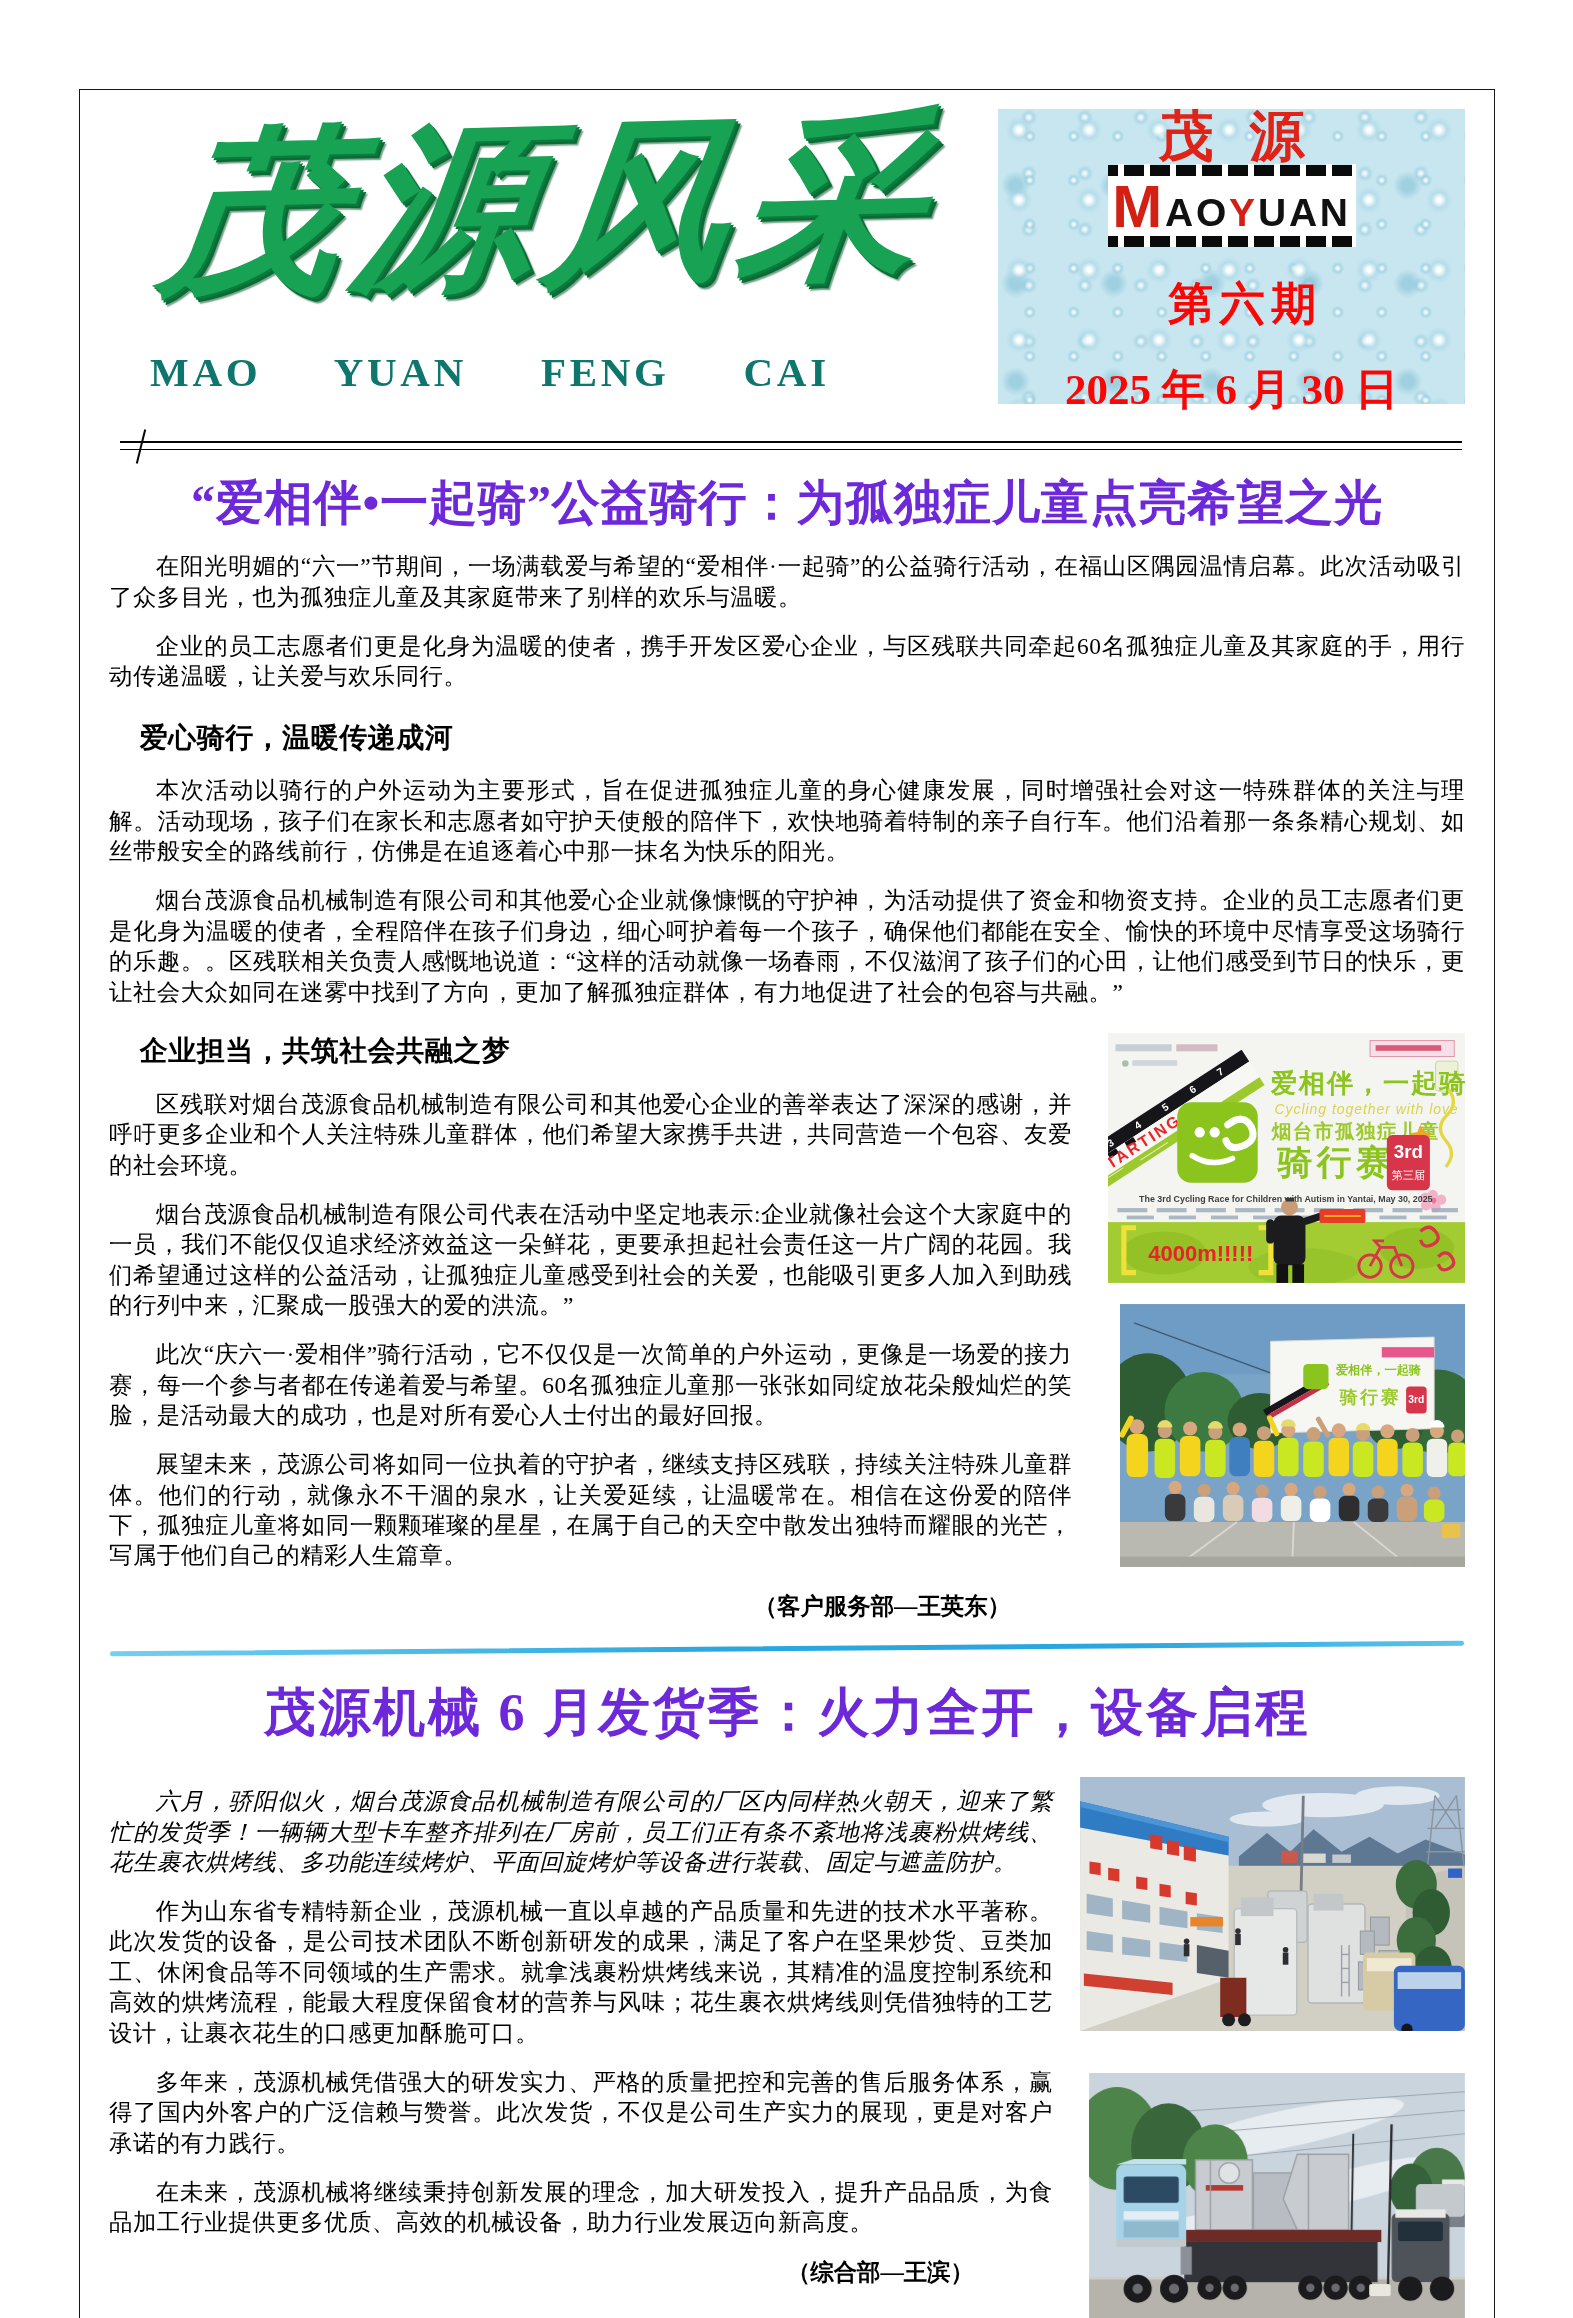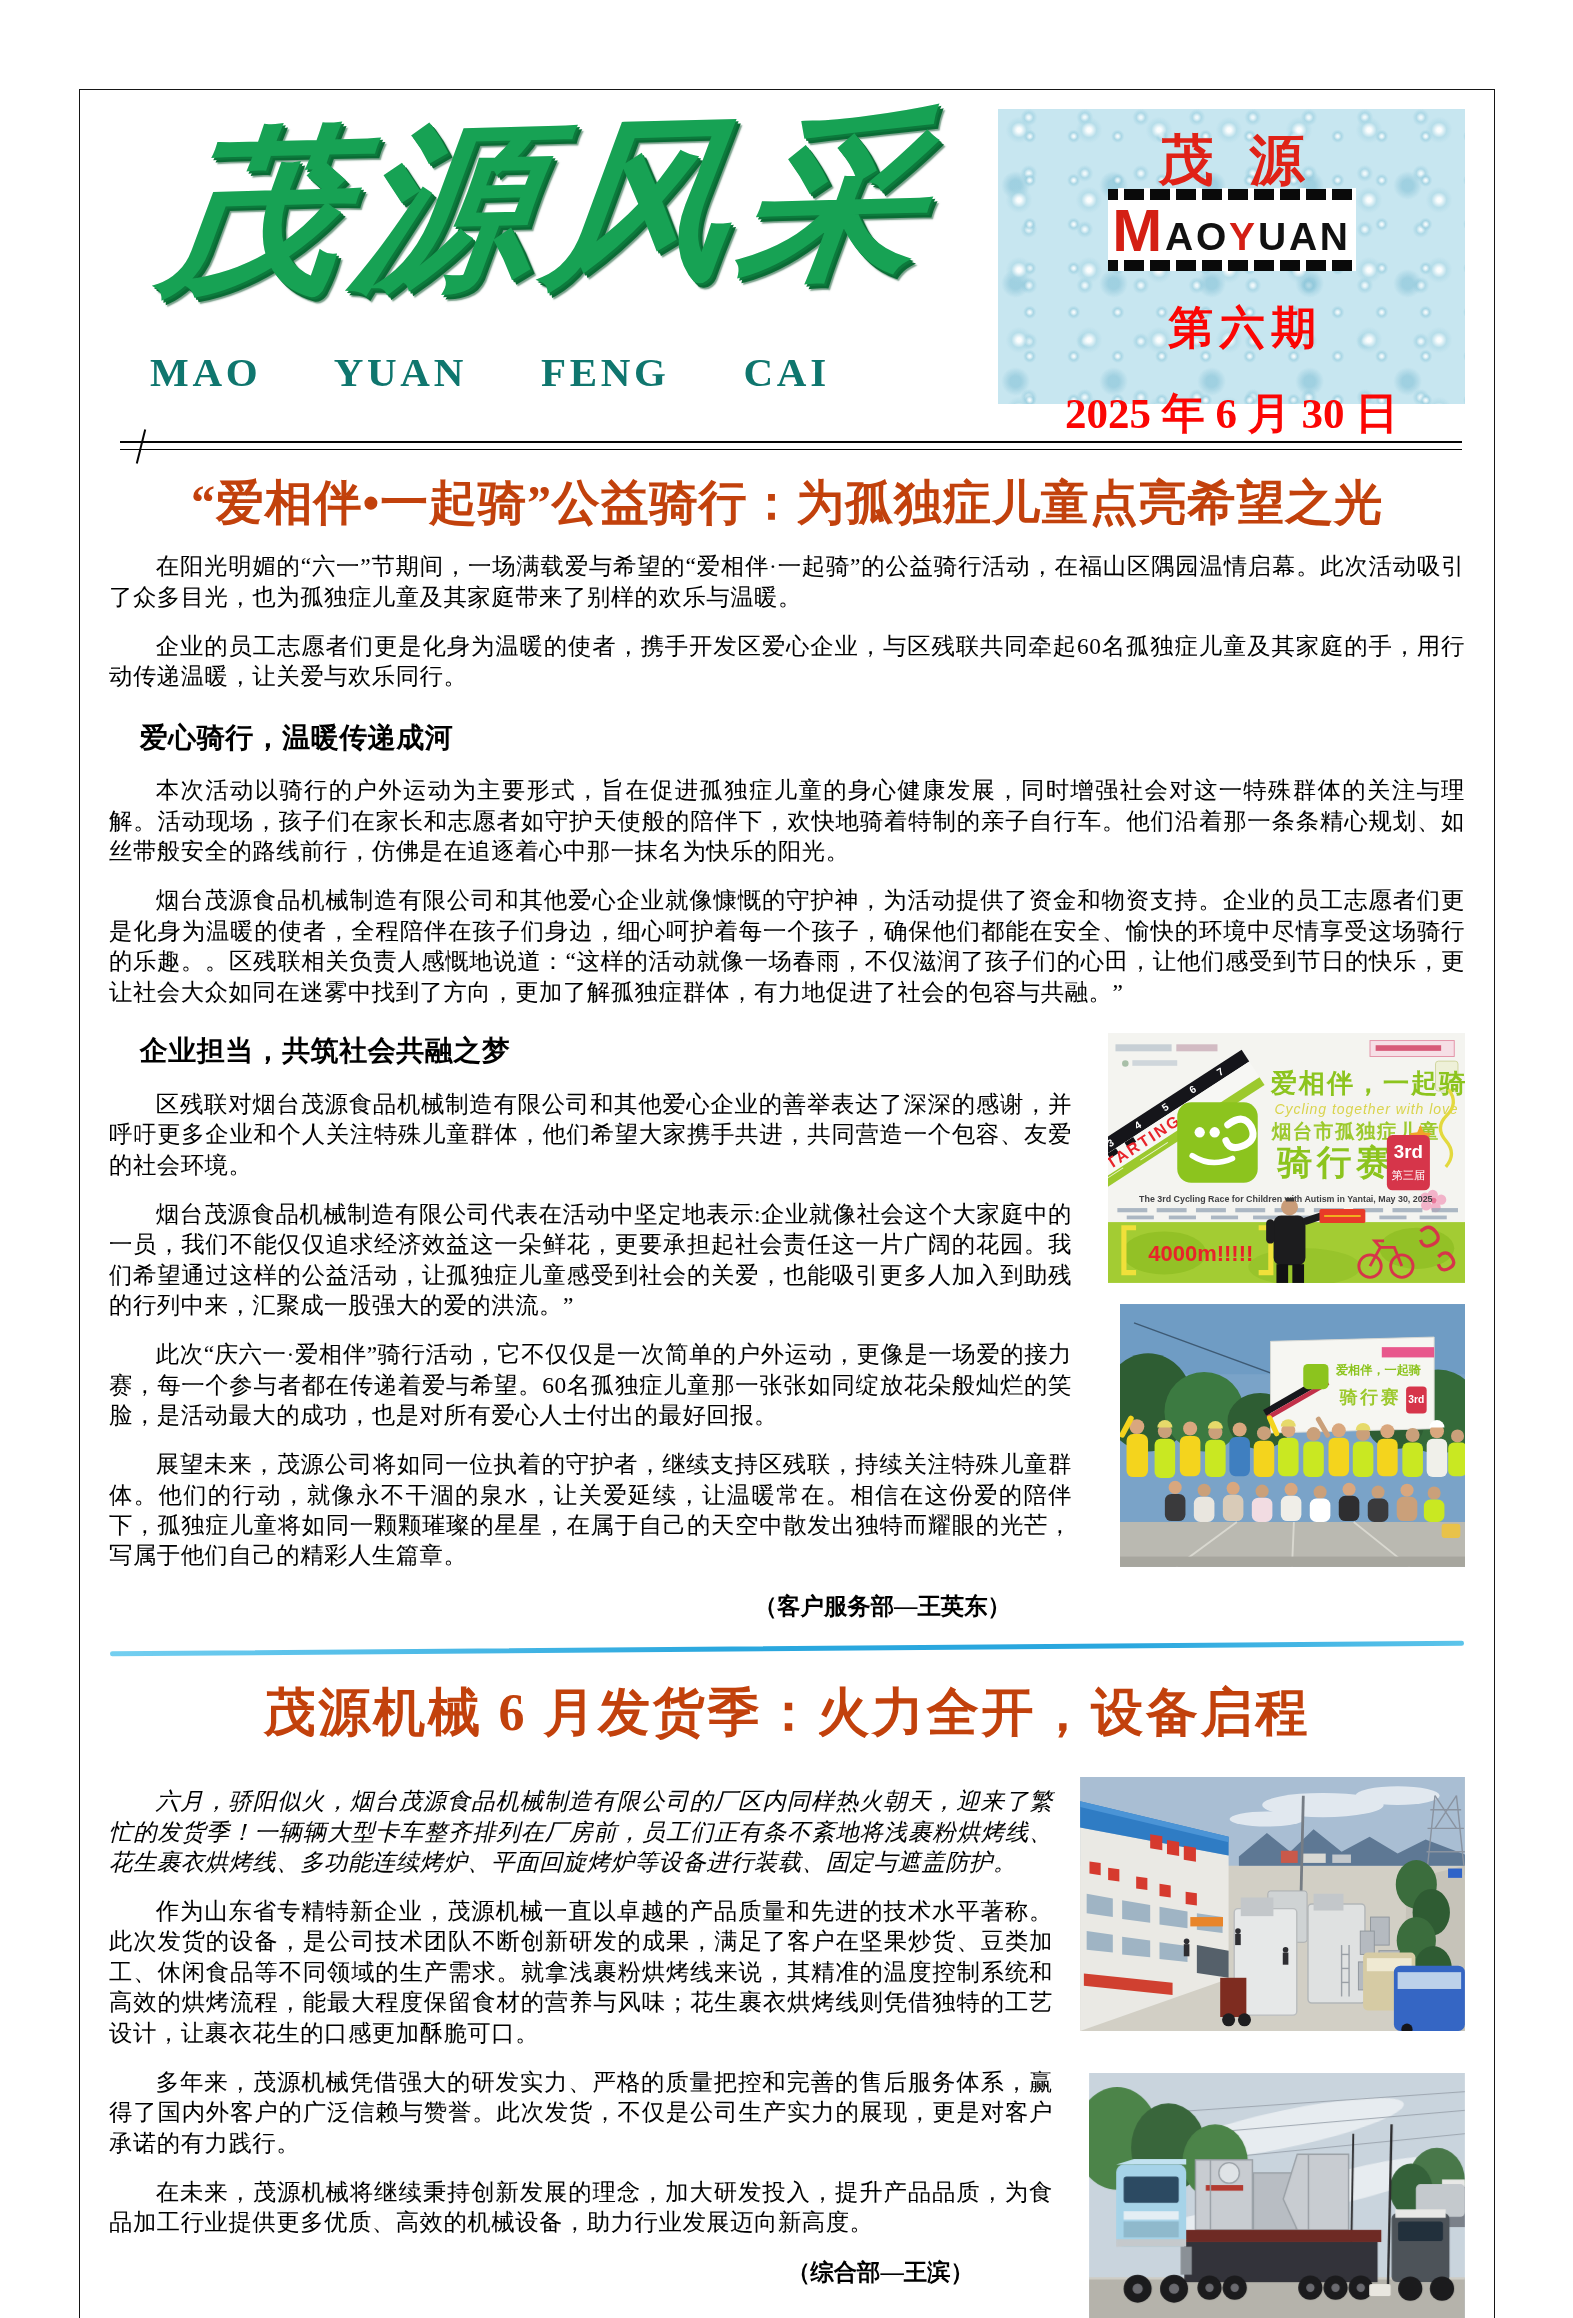--- a/index.html
+++ b/index.html
@@ -31,21 +31,21 @@
     background-color:#c7e6f0;
     background-image:
       radial-gradient(circle at 30% 30%, rgba(255,255,255,.95) 3%, rgba(168,214,228,.55) 11%, rgba(199,230,240,0) 19%),
       radial-gradient(circle at 72% 62%, rgba(255,255,255,.8) 2%, rgba(148,203,221,.6) 9%, rgba(199,230,240,0) 16%),
       radial-gradient(circle at 18% 78%, rgba(120,186,209,.5) 5%, rgba(199,230,240,0) 13%),
       radial-gradient(circle at 55% 15%, rgba(255,255,255,.7) 2%, rgba(148,203,221,.5) 8%, rgba(199,230,240,0) 15%);
     background-size:70px 70px, 44px 44px, 98px 98px, 56px 56px;
     text-align:center;
   }
   .logo-cn{
-    padding-top:24px;font-size:55px;font-weight:bold;color:#e02217;
+    padding-top:0;font-size:55px;font-weight:bold;color:#e02217;
     letter-spacing:36px;text-indent:36px;line-height:1;
   }
   .logo-strip{
     width:264px;margin:0.9px auto 0;position:relative;line-height:1;
     display:flex;align-items:center;justify-content:center;
   }
   .strip-body{
     display:inline-block;position:relative;background:#ffffff;padding:0 4.7px;
     border-top:11.2px solid #0a0a0a;border-bottom:11.2px solid #0a0a0a;
   }
@@ -73,21 +73,21 @@
     position:absolute;left:19.6px;top:-14px;width:1.9px;height:35px;background:#050505;
     transform:rotate(14deg);
   }
   .article-rule{
     height:5.1px;margin:24px 0.9px 12px 0.9px;border-radius:2.3px;
     background:linear-gradient(90deg,#74cfF0 0%,#2aa7de 45%,#2aa7de 75%,#5cc4ea 100%);
     transform:rotate(-0.45deg);
   }
   
   .a-title{
-    text-align:center;color:#c2410c;font-weight:bold;line-height:1.22;
+    text-align:center;color:#6d28d9;font-weight:bold;line-height:1.22;
     font-size:48px;margin:24px 4.7px 12px 4.7px;letter-spacing:0.9px;
   }
   .a2-title{font-size:52px;margin:30px 4.7px 26px 4.7px;letter-spacing:2.8px;}
   p.body-p{
     font-size:23.4px;line-height:1.3;margin:18.7px 0;text-indent:2em;
     text-align:justify;letter-spacing:0.5px;
   }
   h3.subhead{
     font-size:28px;font-weight:bold;margin:27px 0 1.9px 0;text-indent:1.1em;letter-spacing:0.5px;
   }

